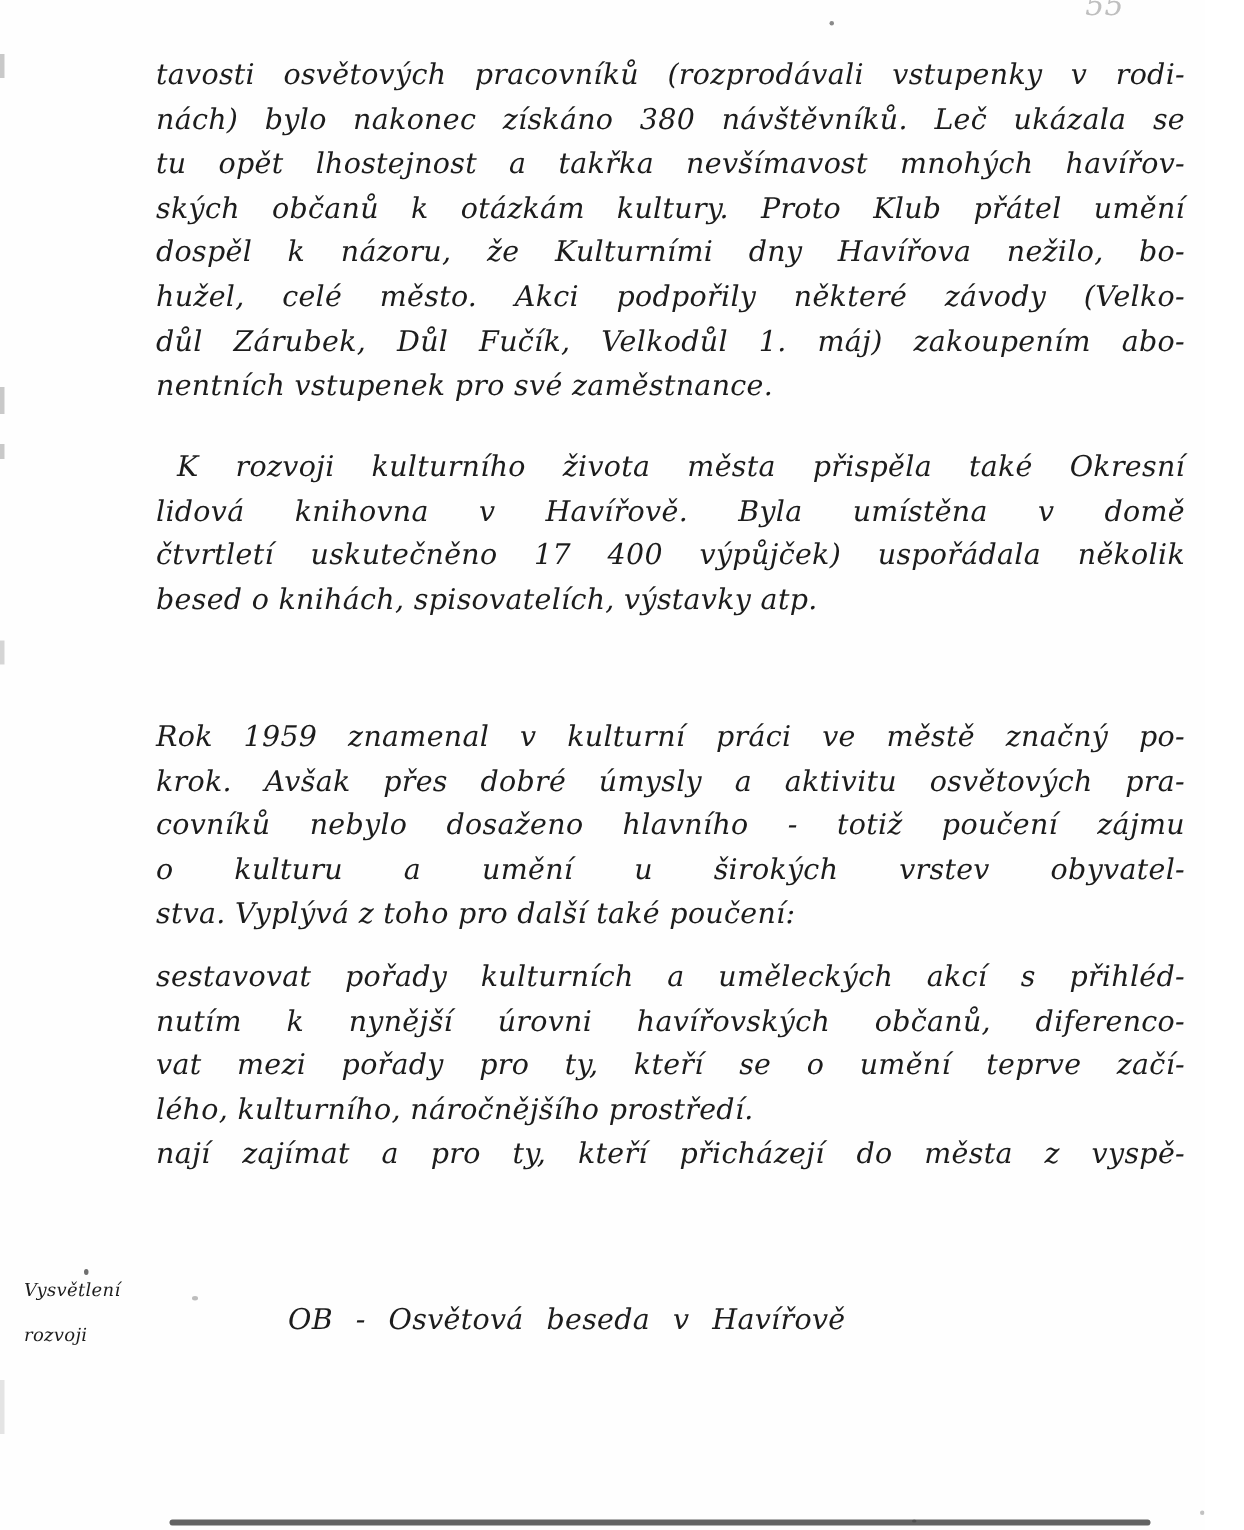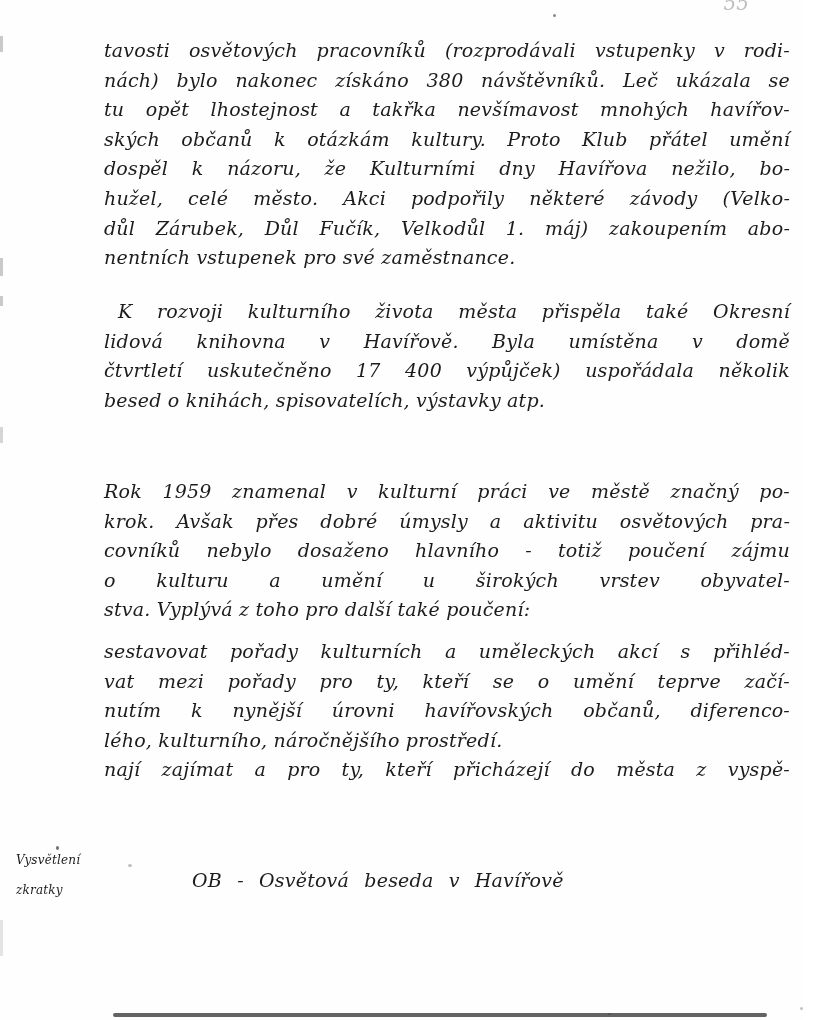--- a/index.html
+++ b/index.html
@@ -113,29 +113,29 @@
   <div class="para" id="p3">
     <div class="line">Rok 1959 znamenal v kulturní práci ve městě značný po-</div>
     <div class="line">krok. Avšak přes dobré úmysly a aktivitu osvětových pra-</div>
     <div class="line">covníků nebylo dosaženo hlavního - totiž poučení zájmu</div>
     <div class="line">o kulturu a umění u širokých vrstev obyvatel-</div>
     <div class="line end">stva. Vyplývá z toho pro další také poučení:</div>
   </div>
 
   <div class="para" id="p4">
     <div class="line">sestavovat pořady kulturních a uměleckých akcí s přihléd-</div>
+    <div class="line">nutím k nynější úrovni havířovských občanů, diferenco-</div>
     <div class="line">vat mezi pořady pro ty, kteří se o umění teprve začí-</div>
-    <div class="line">nutím k nynější úrovni havířovských občanů, diferenco-</div>
     <div class="line end">lého, kulturního, náročnějšího prostředí.</div>
     <div class="line">nají zajímat a pro ty, kteří přicházejí do města z vyspě-</div>
   </div>
 
   <div class="margin-note">
     <div class="mline">Vysvětlení</div>
-    <div class="mline">zkratky</div>
+    <div class="mline">rozvoji</div>
   </div>
 
   <div class="abbrev">OB - Osvětová beseda v Havířově</div>
 
   <div class="tick" id="tick1"></div>
   <div class="tick" id="tick2"></div>
   <div class="tick" id="tick3"></div>
   <div class="tick" id="tick4"></div>
   <div class="tick" id="tick5"></div>
 

